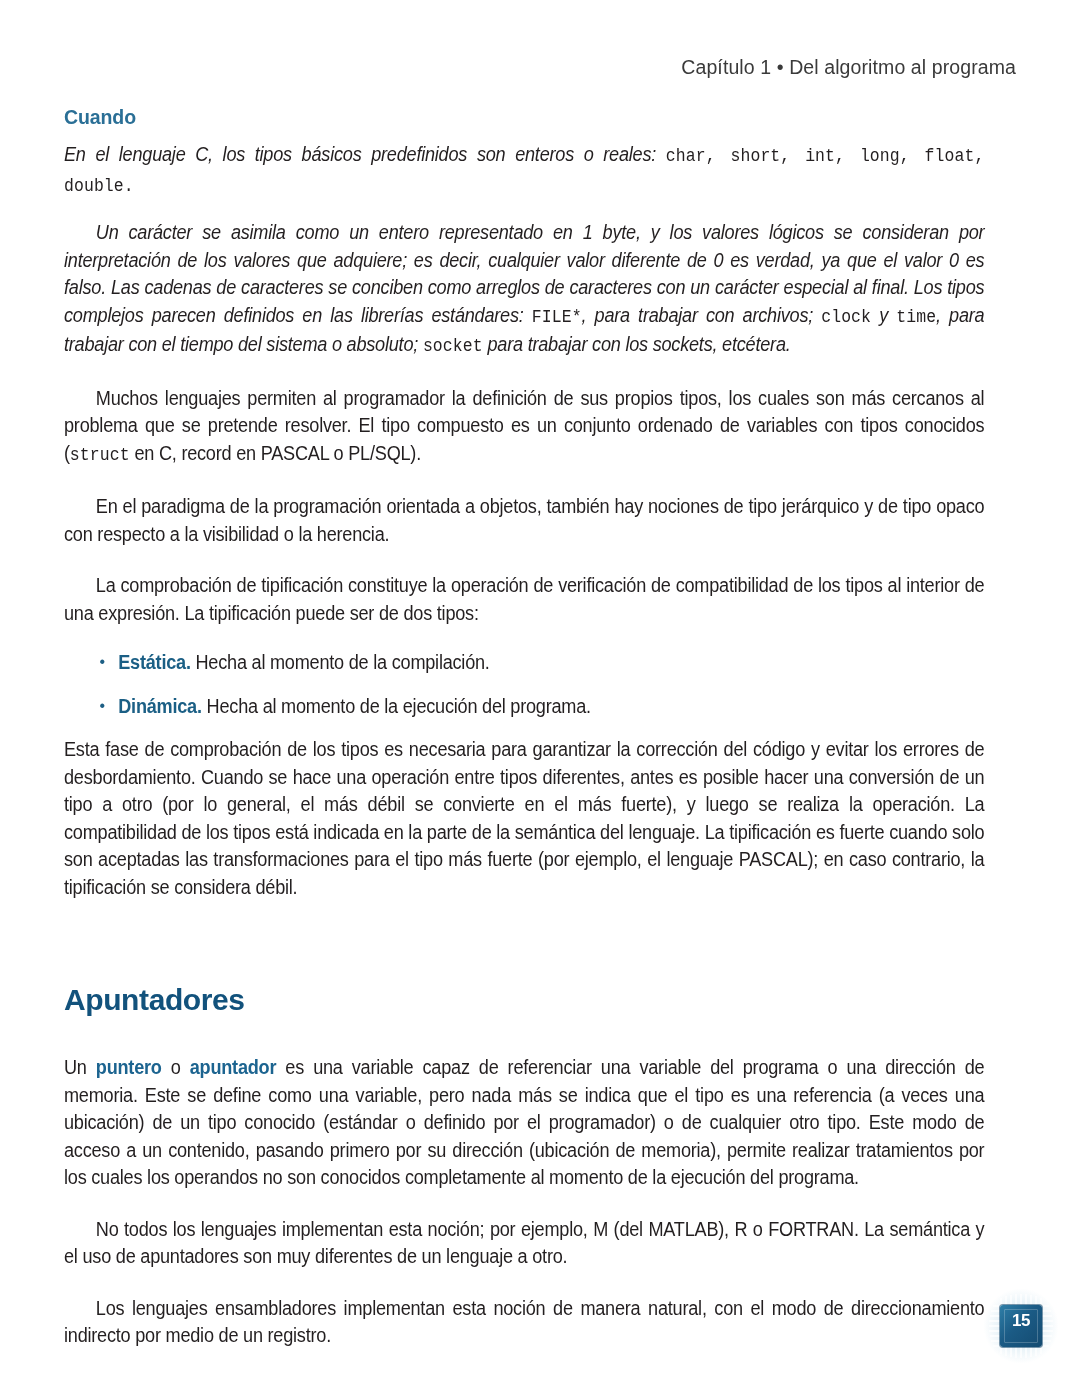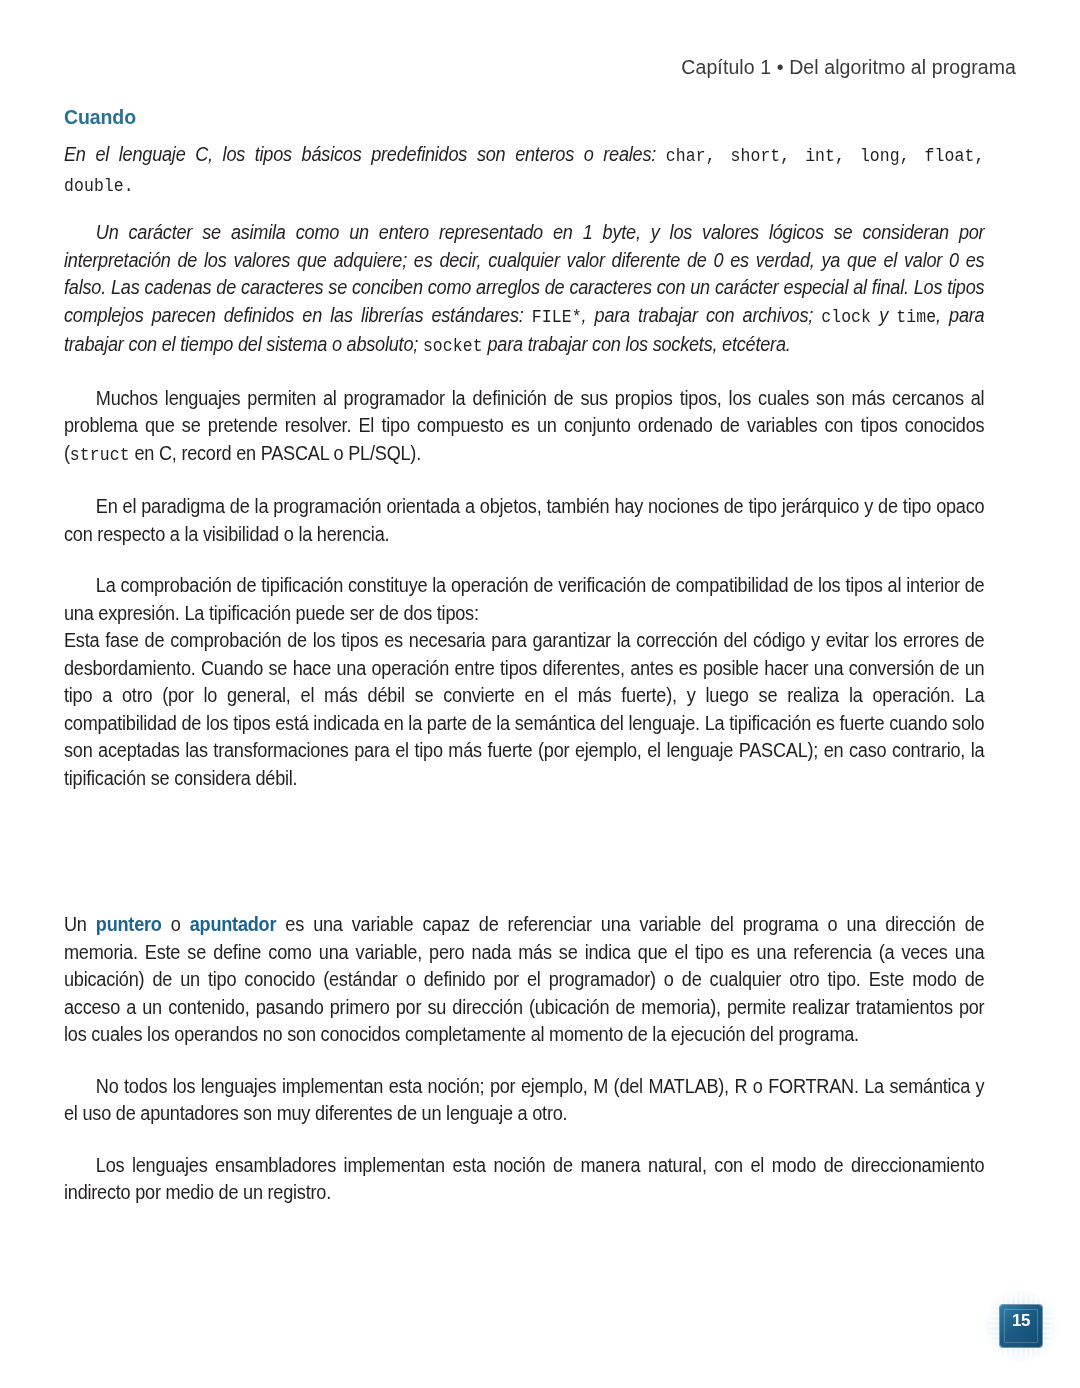--- a/index.html
+++ b/index.html
@@ -196,24 +196,29 @@
     <p class="body italic"><span>En el lenguaje C, los tipos básicos predefinidos son enteros o reales:</span> <code class="mono">char, short, int, long, float, double.</code></p>
 
     <p class="body italic indent gap"><span>Un carácter se asimila como un entero representado en 1 byte, y los valores lógicos se consideran por interpretación de los valores que adquiere; es decir, cualquier valor diferente de 0 es verdad, ya que el valor 0 es falso. Las cadenas de caracteres se conciben como arreglos de caracteres con un carácter especial al final. Los tipos complejos parecen definidos en las librerías estándares:</span> <code class="mono">FILE*</code><span>, para trabajar con archivos;</span> <code class="mono">clock</code> <span>y</span> <code class="mono">time</code><span>, para trabajar con el tiempo del sistema o absoluto;</span> <code class="mono">socket</code> <span>para trabajar con los sockets, etcétera.</span></p>
 
     <p class="body indent gap-lg"><span>Muchos lenguajes permiten al programador la definición de sus propios tipos, los cuales son más cercanos al problema que se pretende resolver. El tipo compuesto es un conjunto ordenado de variables con tipos conocidos (</span><code class="mono">struct</code> <span>en C, record en PASCAL o PL/SQL).</span></p>
 
     <p class="body indent gap-lg">En el paradigma de la programación orientada a objetos, también hay nociones de tipo jerárquico y de tipo opaco con respecto a la visibilidad o la herencia.</p>
 
     <p class="body indent gap-lg">La comprobación de tipificación constituye la operación de verificación de compatibilidad de los tipos al interior de una expresión. La tipificación puede ser de dos tipos:</p>
 
+    <ul class="bullets">
+      <li><b>Estática.</b> <span>Hecha al momento de la compilación.</span></li>
+      <li><b>Dinámica.</b> <span>Hecha al momento de la ejecución del programa.</span></li>
+    </ul>
 
     <p class="body">Esta fase de comprobación de los tipos es necesaria para garantizar la corrección del código y evitar los errores de desbordamiento. Cuando se hace una operación entre tipos diferentes, antes es posible hacer una conversión de un tipo a otro (por lo general, el más débil se convierte en el más fuerte), y luego se realiza la operación. La compatibilidad de los tipos está indicada en la parte de la semántica del lenguaje. La tipificación es fuerte cuando solo son aceptadas las transformaciones para el tipo más fuerte (por ejemplo, el lenguaje PASCAL); en caso contrario, la tipificación se considera débil.</p>
 
     <div style="height:82px"></div>
+    <div class="h-section">Apuntadores</div>
 
     <div style="height:37px"></div>
     <p class="body"><span>Un</span> <b class="kw">puntero</b> <span>o</span> <b class="kw">apuntador</b> <span>es una variable capaz de referenciar una variable del programa o una dirección de memoria. Este se define como una variable, pero nada más se indica que el tipo es una referencia (a veces una ubicación) de un tipo conocido (estándar o definido por el programador) o de cualquier otro tipo. Este modo de acceso a un contenido, pasando primero por su dirección (ubicación de memoria), permite realizar tratamientos por los cuales los operandos no son conocidos completamente al momento de la ejecución del programa.</span></p>
 
     <p class="body indent gap-lg">No todos los lenguajes implementan esta noción; por ejemplo, M (del MATLAB), R o FORTRAN. La semántica y el uso de apuntadores son muy diferentes de un lenguaje a otro.</p>
 
     <p class="body indent gap-lg">Los lenguajes ensambladores implementan esta noción de manera natural, con el modo de direccionamiento indirecto por medio de un registro.</p>
 
     <div style="height:40px"></div>
 

